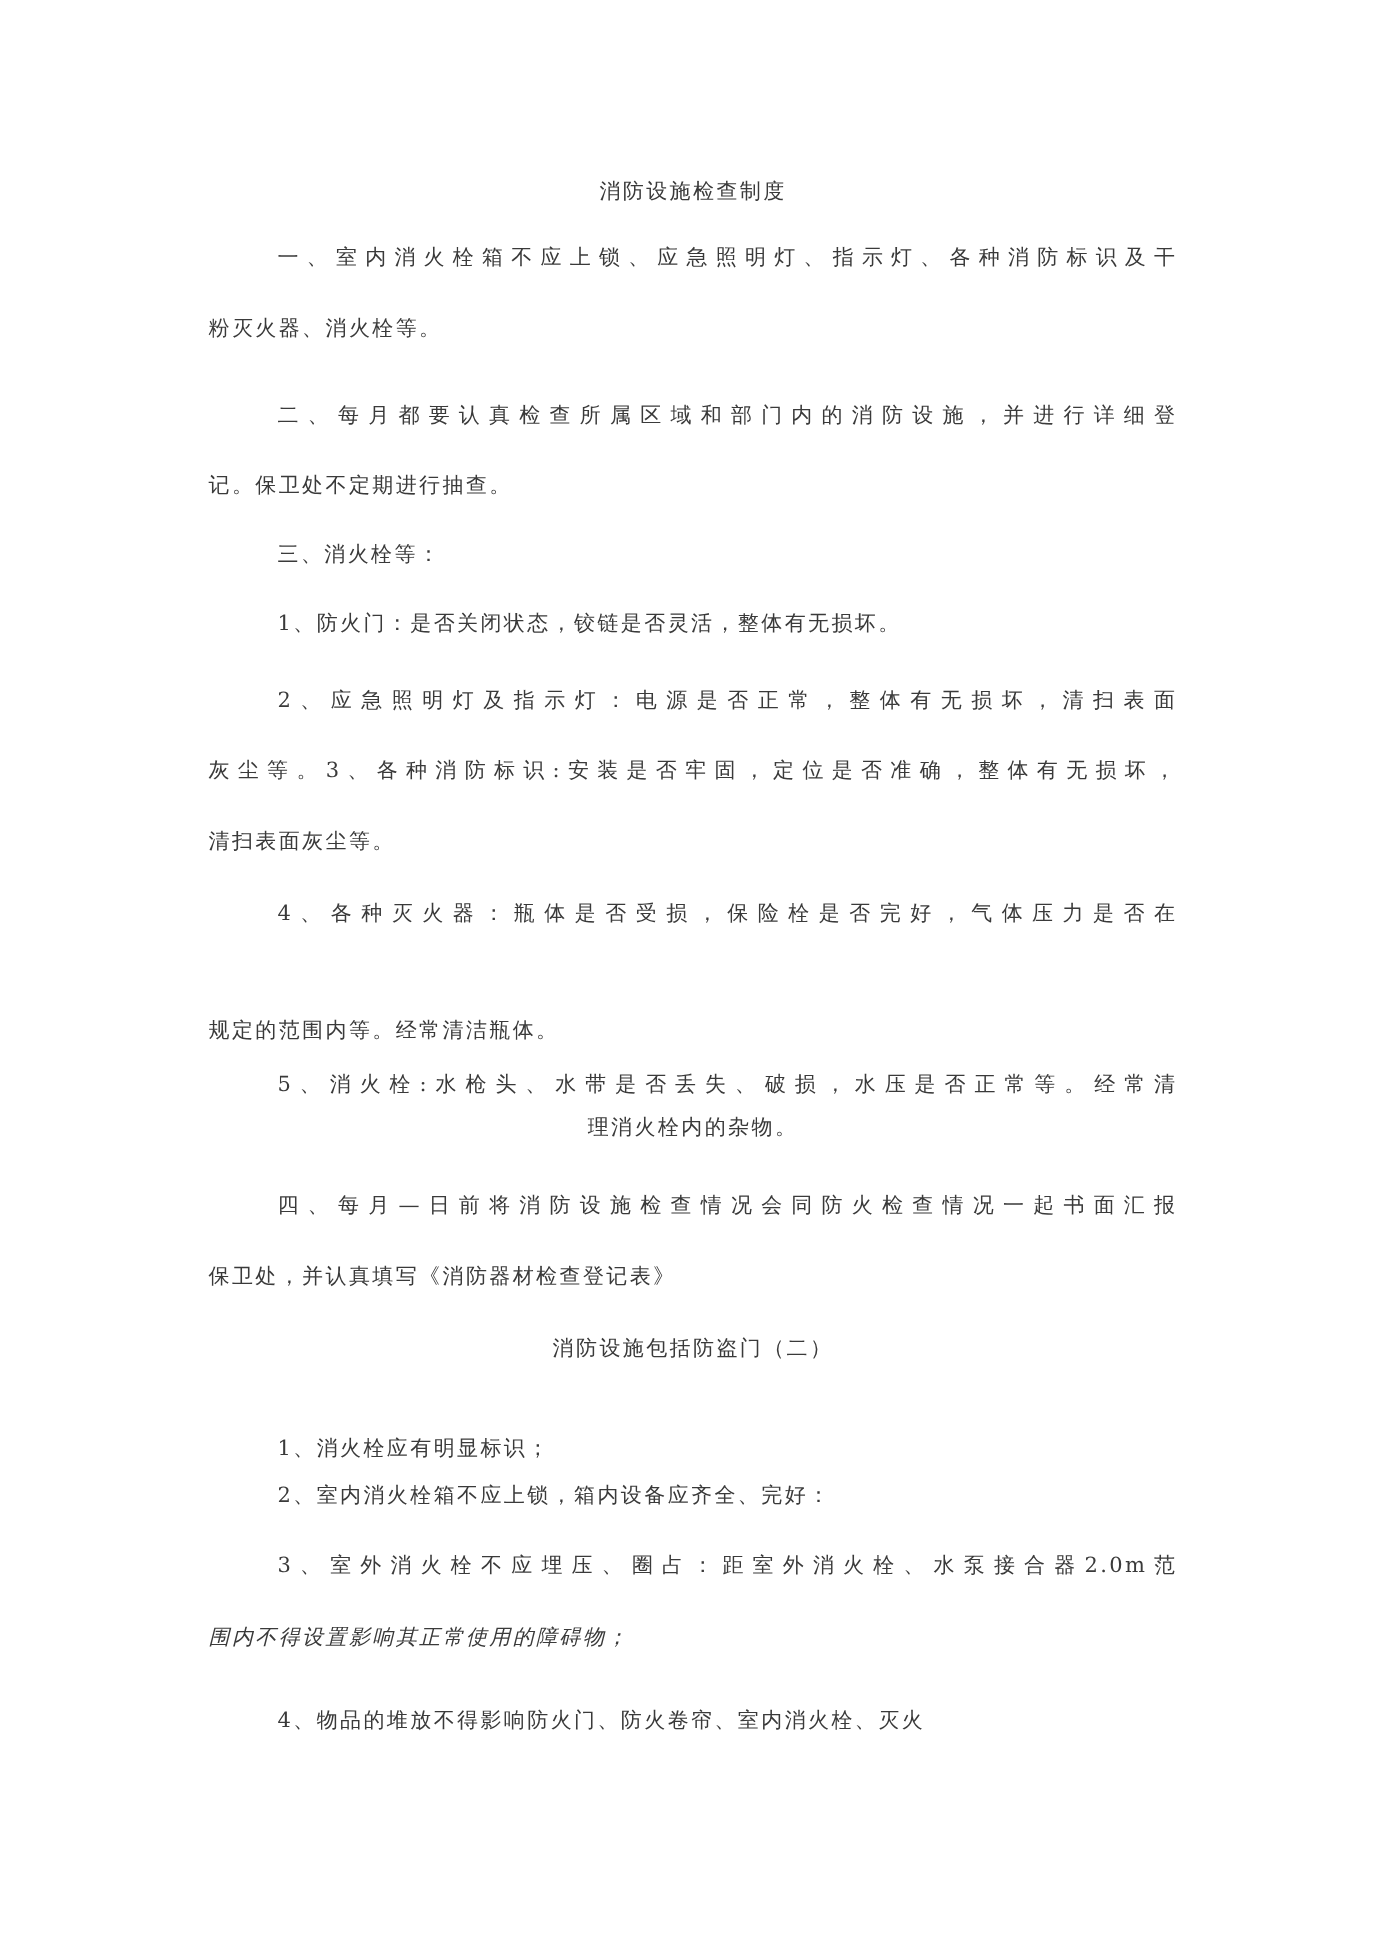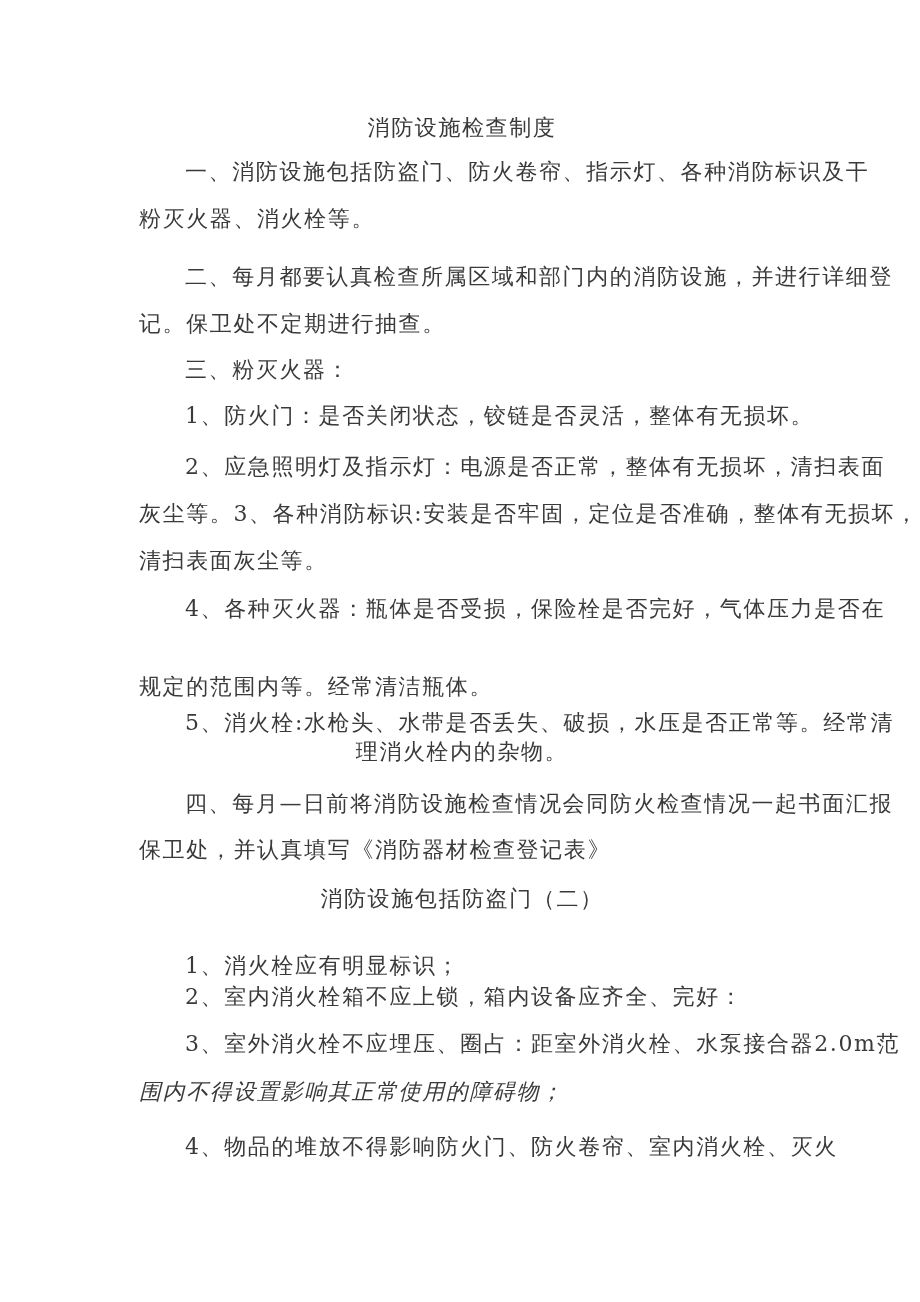--- a/index.html
+++ b/index.html
@@ -18,45 +18,45 @@
     .page {
       position: absolute;
       left: 139px;
       top: 0;
       width: 646px;
     }
     .line {
       position: absolute;
       left: 0;
       width: 646px;
-      font-size: 22px;
+      font-size: 14px;
       line-height: 24px;
       height: 24px;
       white-space: nowrap;
       letter-spacing: 1.6px;
     }
     .indent { padding-left: 46px; box-sizing: border-box; }
     .center { text-align: center; }
     .justify {
       text-align: justify;
       text-align-last: justify;
     }
   </style>
 </head>
 <body>
 
 <div class="page">
   <div class="line center" style="top:116px;">消防设施检查制度</div>
 
   <div>
-    <div class="line indent justify" style="top:160px;">一、消防设施包括防盗门、防火卷帘、指示灯、各种消防标识及干</div>
+    <div class="line indent justify" style="top:160px;">一、室内消火栓箱不应上锁、应急照明灯、指示灯、各种消防标识及干</div>
     <div class="line" style="top:207px;">粉灭火器、消火栓等。</div>
     <div class="line indent justify" style="top:265px;">二、每月都要认真检查所属区域和部门内的消防设施，并进行详细登</div>
     <div class="line" style="top:312px;">记。保卫处不定期进行抽查。</div>
-    <div class="line indent" style="top:358px;">三、粉灭火器：</div>
+    <div class="line indent" style="top:358px;">三、消火栓等：</div>
     <div class="line indent" style="top:404px;">1、防火门：是否关闭状态，铰链是否灵活，整体有无损坏。</div>
     <div class="line indent justify" style="top:455px;">2、应急照明灯及指示灯：电源是否正常，整体有无损坏，清扫表面</div>
     <div class="line justify" style="top:502px;">灰尘等。3、各种消防标识:安装是否牢固，定位是否准确，整体有无损坏，</div>
     <div class="line" style="top:549px;">清扫表面灰尘等。</div>
     <div class="line indent justify" style="top:597px;">4、各种灭火器：瓶体是否受损，保险栓是否完好，气体压力是否在</div>
     <div class="line" style="top:645px;margin-top:30px;">规定的范围内等。经常清洁瓶体。</div>
     <div class="line indent justify" style="top:711px;">5、消火栓:水枪头、水带是否丢失、破损，水压是否正常等。经常清</div>
     <div class="line" style="top:740px;text-align:center;">理消火栓内的杂物。</div>
     <div class="line indent justify" style="top:792px;">四、每月—日前将消防设施检查情况会同防火检查情况一起书面汇报</div>
     <div class="line" style="top:840px;font-family:Liberation Mono, monospace;">保卫处，并认真填写《消防器材检查登记表》</div>

